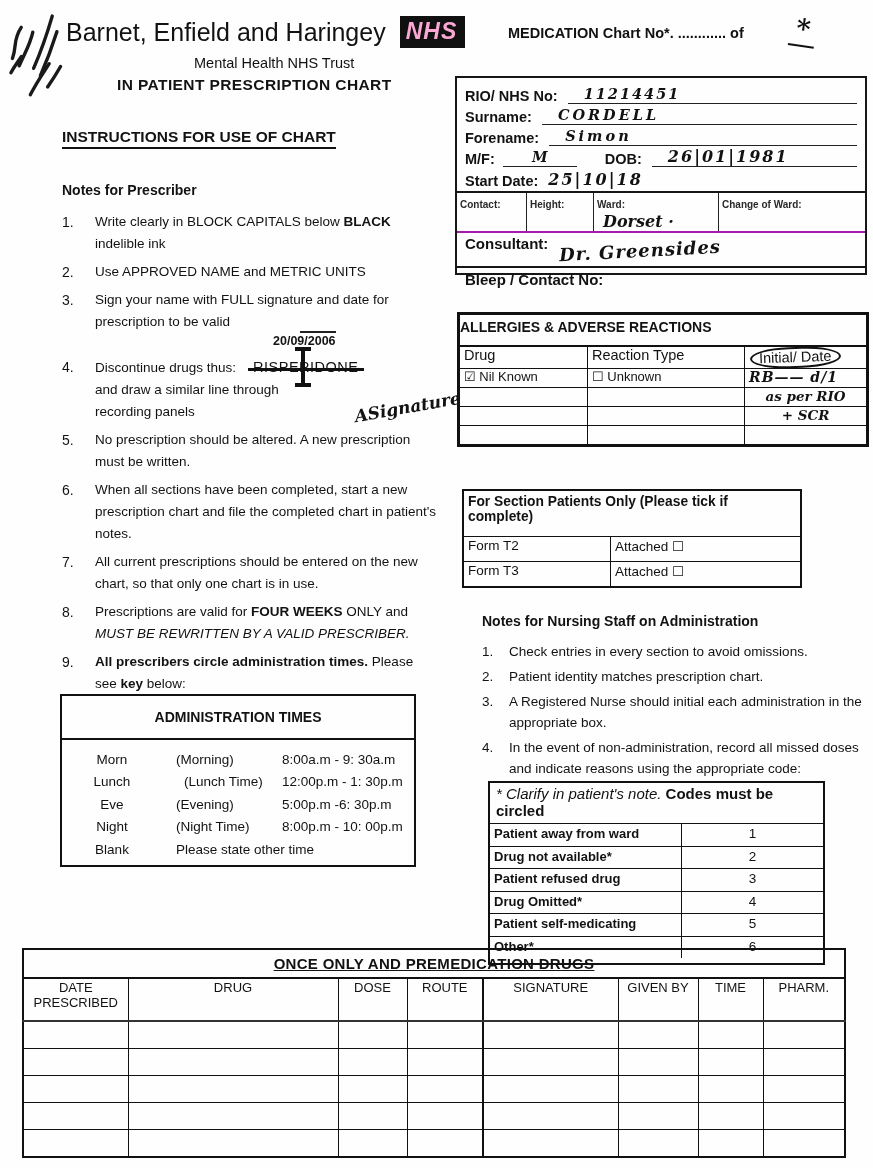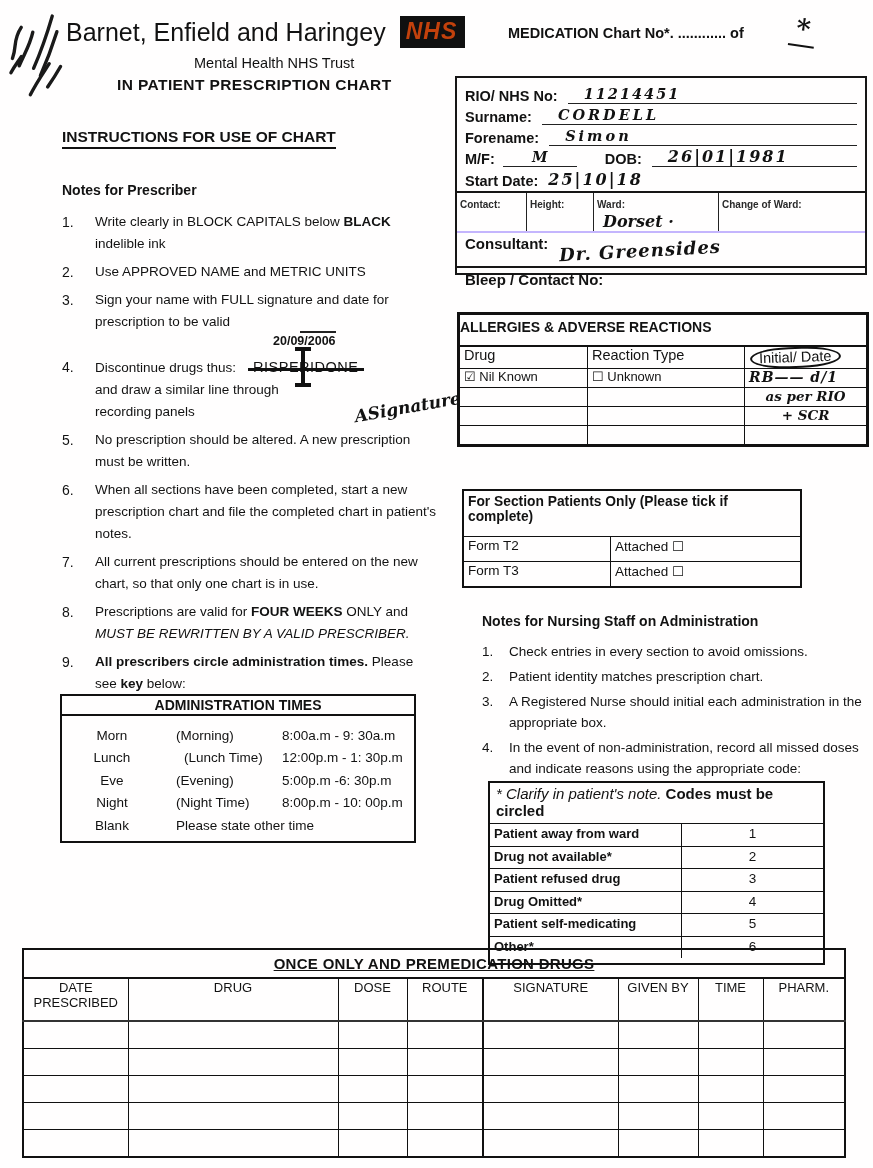--- a/index.html
+++ b/index.html
@@ -3,21 +3,21 @@
 <meta charset="utf-8">
 <style>
   html,body { margin:0; padding:0; background:#fff; }
   .page { position:relative; width:873px; height:1168px; background:#fffefe; color:#121212;
           font-family:"Liberation Sans", sans-serif; overflow:hidden; }
 
   
   .corner-scribble { position:absolute; left:4px; top:4px; transform:rotate(-6deg); }
   .trust-row { position:absolute; left:66px; top:16px; display:flex; align-items:center; gap:14px; }
   .trust-name { font-size:25px; }
-  .nhs-logo { background:#101010; color:#c2410c; font-style:italic; font-weight:bold; font-size:23px;
+  .nhs-logo { background:#101010; color:#f9a8d4; font-style:italic; font-weight:bold; font-size:23px;
               padding:2px 8px 3px 6px; letter-spacing:1px; }
   .subtitle { position:absolute; left:194px; top:55px; font-size:14.5px; }
   .chart-title { position:absolute; left:117px; top:76px; font-size:15.5px; font-weight:bold; letter-spacing:.4px; }
   .med-label { position:absolute; left:508px; top:25px; font-size:14.5px; font-weight:bold; }
   .chart-mark { position:absolute; left:790px; top:14px; }
   .chart-mark span { display:inline-block; font-size:27px; font-weight:bold; line-height:30px;
                      border-bottom:2px solid #111; padding:0 6px 1px; transform:rotate(8deg); }
 
   .hand { font-family:"DejaVu Serif", serif; font-style:italic; font-weight:600; }
 
@@ -29,21 +29,21 @@
   .p-line { flex:1; border-bottom:1.5px solid #222; margin-left:10px; padding-left:16px; }
   .p-line .hand { font-size:14.5px; letter-spacing:2px; }
   .p-line-short { width:74px; border-bottom:1.5px solid #222; margin-left:8px; text-align:center; }
   .p-start-val { font-size:16px; margin-left:10px; letter-spacing:2px; }
   .p-grid { display:grid; grid-template-columns:70px 67px 125px 1fr; border-top:2px solid #161616;
             margin:2px -8px 0; height:38px; }
   .p-cell { border-right:1.5px solid #222; padding:1px 3px; overflow:hidden; }
   .p-cell.last { border-right:none; }
   .p-small { font-size:10px; font-weight:bold; color:#2a2a2a; }
   .ward-val { font-size:16px; margin:0 0 0 6px; }
-  .p-consult { border-top:2px solid #c4b5fd; margin:0 -8px; height:31px; padding:2px 8px 0; position:relative; }
+  .p-consult { border-top:2px solid #a21caf; margin:0 -8px; height:31px; padding:2px 8px 0; position:relative; }
   .p-label-big { font-weight:bold; font-size:15px; }
   .consult-val { position:absolute; left:102px; top:7px; font-size:18px; letter-spacing:1px; transform:rotate(-3deg); white-space:nowrap; }
   .p-bleep { border-top:2px solid #161616; margin:0 -8px; height:24px; padding:3px 8px 0; }
 
   
   .instructions { position:absolute; left:62px; top:128px; width:394px; font-size:13.5px; }
   .instr-title { display:inline-block; font-size:15.5px; font-weight:bold; border-bottom:2px solid #111; padding-bottom:1px; }
   .notes-heading { font-weight:bold; font-size:14px; margin:33px 0 13px; }
   .item { display:flex; margin-bottom:6px; position:relative; line-height:22px; }
   .num { width:33px; flex:none; font-size:14px; }
@@ -52,21 +52,21 @@
   .date-under::before { content:""; position:absolute; top:-2px; right:0; width:36px; height:2px; background:#222; }
   .drug { position:relative; display:inline-block; margin-left:14px; padding:0 3px; font-size:14.5px; letter-spacing:.5px; }
   .drug::after { content:""; position:absolute; left:-2px; right:-2px; top:55%; height:2.5px; background:#111; }
   .ibeam { position:absolute; left:46%; top:-8px; bottom:-8px; width:4px; background:#111; }
   .ibeam::before, .ibeam::after { content:""; position:absolute; left:-6px; width:16px; height:4px; background:#111; }
   .ibeam::before { top:-1px; } .ibeam::after { bottom:-1px; }
   .sig { position:absolute; left:292px; top:40px; font-size:17px; transform:rotate(-10deg); }
 
   
   .admin { position:absolute; left:60px; top:694px; width:352px; border:2px solid #111; padding-bottom:8px; }
-  .admin-title { text-align:center; font-weight:bold; font-size:14px; border-bottom:2px solid #111; padding:1px 0; }
+  .admin-title { text-align:center; font-weight:bold; font-size:14px; border-bottom:2px solid #111; padding:13px 0; }
   .admin-row { display:grid; grid-template-columns:100px 120px 1fr; min-height:22.5px; align-items:end; font-size:13.5px; }
   .admin-row.first { padding-top:4px; }
   .admin-row.blank { grid-template-columns:100px 1fr; }
   .a-key { text-align:center; }
   .a-name { padding-left:14px; }
 
   
   .allergies { position:absolute; left:457px; top:312px; width:412px; box-sizing:border-box; border:3px solid #111; }
   .al-title { text-align:left; font-weight:bold; font-size:14px; padding:4px 0 10px; border-bottom:2px solid #111; }
   .al-grid { display:grid; grid-template-columns:128px 157px 1fr; }

